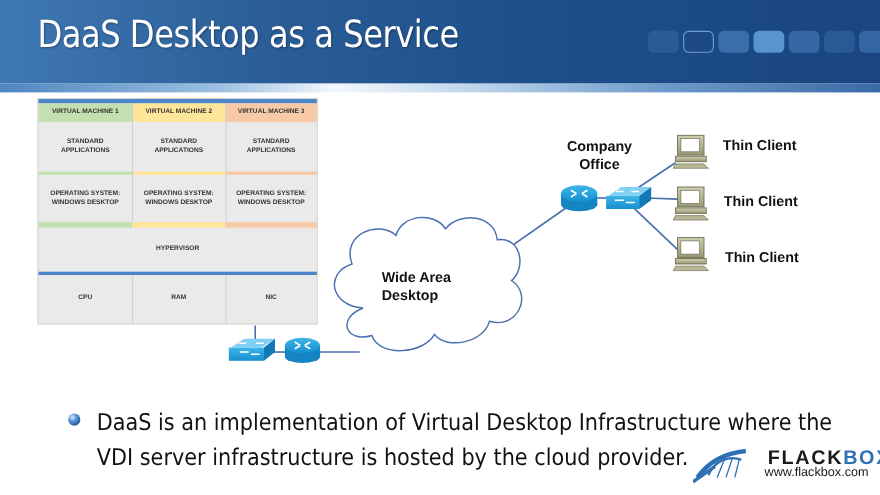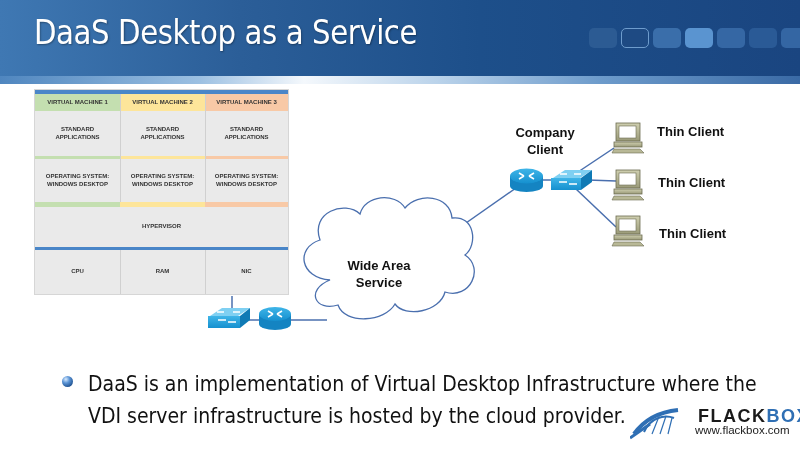--- a/index.html
+++ b/index.html
@@ -160,27 +160,27 @@
     <polygon points="0,26 26,26 30,30 -2,30" fill="#b8b896" stroke="#6b6b50" stroke-width="0.6"></polygon>
   </g>
   <g id="pc3" transform="translate(614,216)">
     <rect x="2" y="0" width="24" height="18" fill="url(#pcBody)" stroke="#6b6b50" stroke-width="0.8"></rect>
     <rect x="5" y="3" width="17" height="12" fill="#ffffff" stroke="#6b6b50" stroke-width="0.6"></rect>
     <rect x="0" y="19" width="28" height="5" fill="url(#pcBody)" stroke="#6b6b50" stroke-width="0.8"></rect>
     <polygon points="0,26 26,26 30,30 -2,30" fill="#b8b896" stroke="#6b6b50" stroke-width="0.6"></polygon>
   </g>
 </svg>
 
-<div class="lbl" style="left:347px;top:257px;text-align:center;width:64px;line-height:17px;">
+<div class="lbl" style="left:347px;top:243px;width:64px;line-height:17px;">
   <div>Wide Area</div>
-  <div>Service</div>
+  <div>Desktop</div>
 </div>
 <div class="lbl" style="left:514px;top:124px;text-align:center;width:62px;line-height:17px;">
   <div>Company</div>
-  <div>Client</div>
+  <div>Office</div>
 </div>
 <div class="lbl" style="left:657px;top:124px;">Thin Client</div>
 <div class="lbl" style="left:658px;top:175px;">Thin Client</div>
 <div class="lbl" style="left:659px;top:226px;">Thin Client</div>
 
 <div class="bullet-area">
   <div class="bullet-dot"></div>
   <div class="bullet-text">
     <div>DaaS is an implementation of Virtual Desktop Infrastructure where the</div>
     <div>VDI server infrastructure is hosted by the cloud provider.</div>

